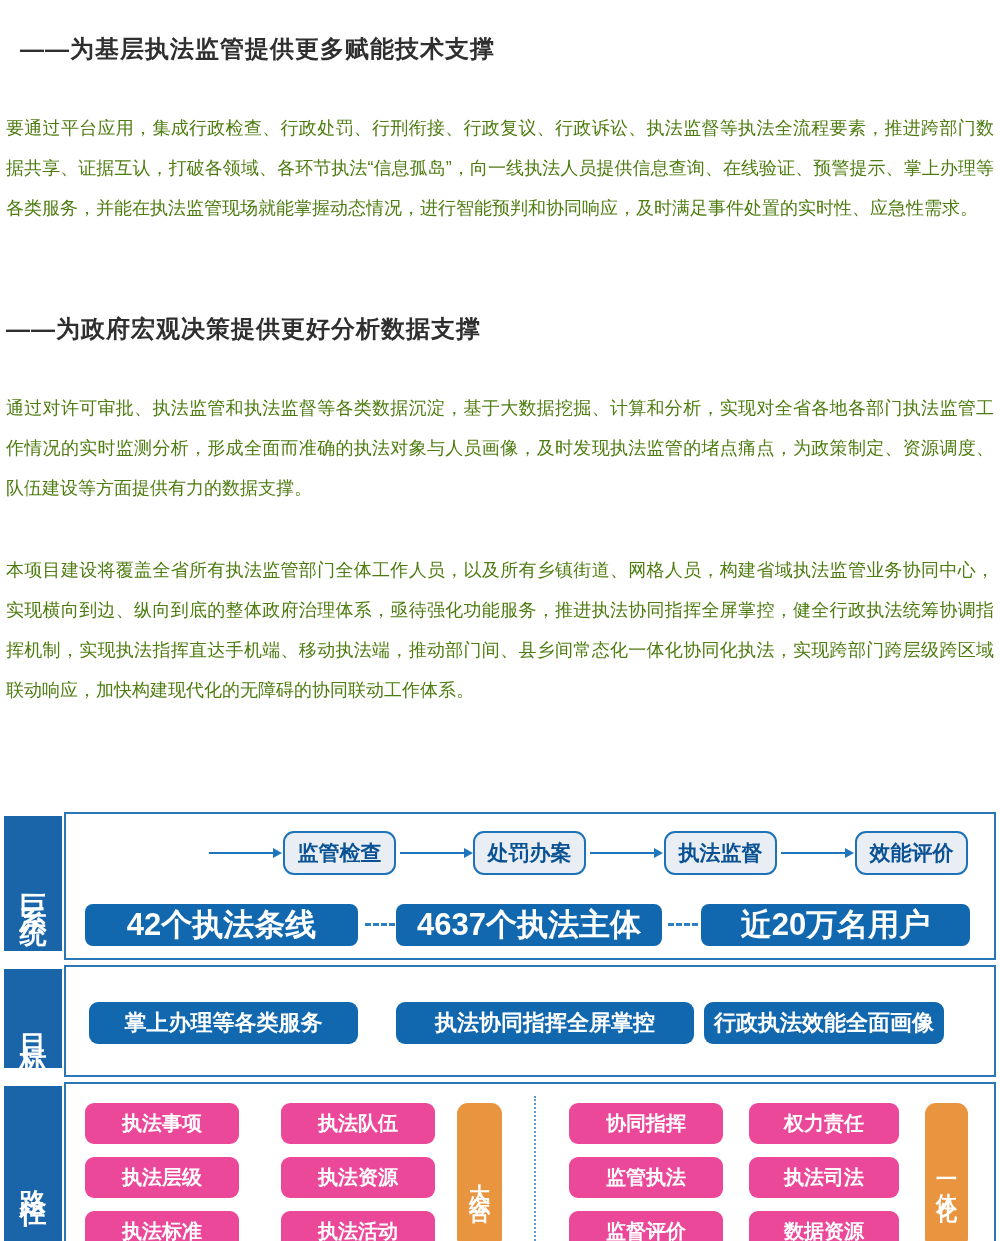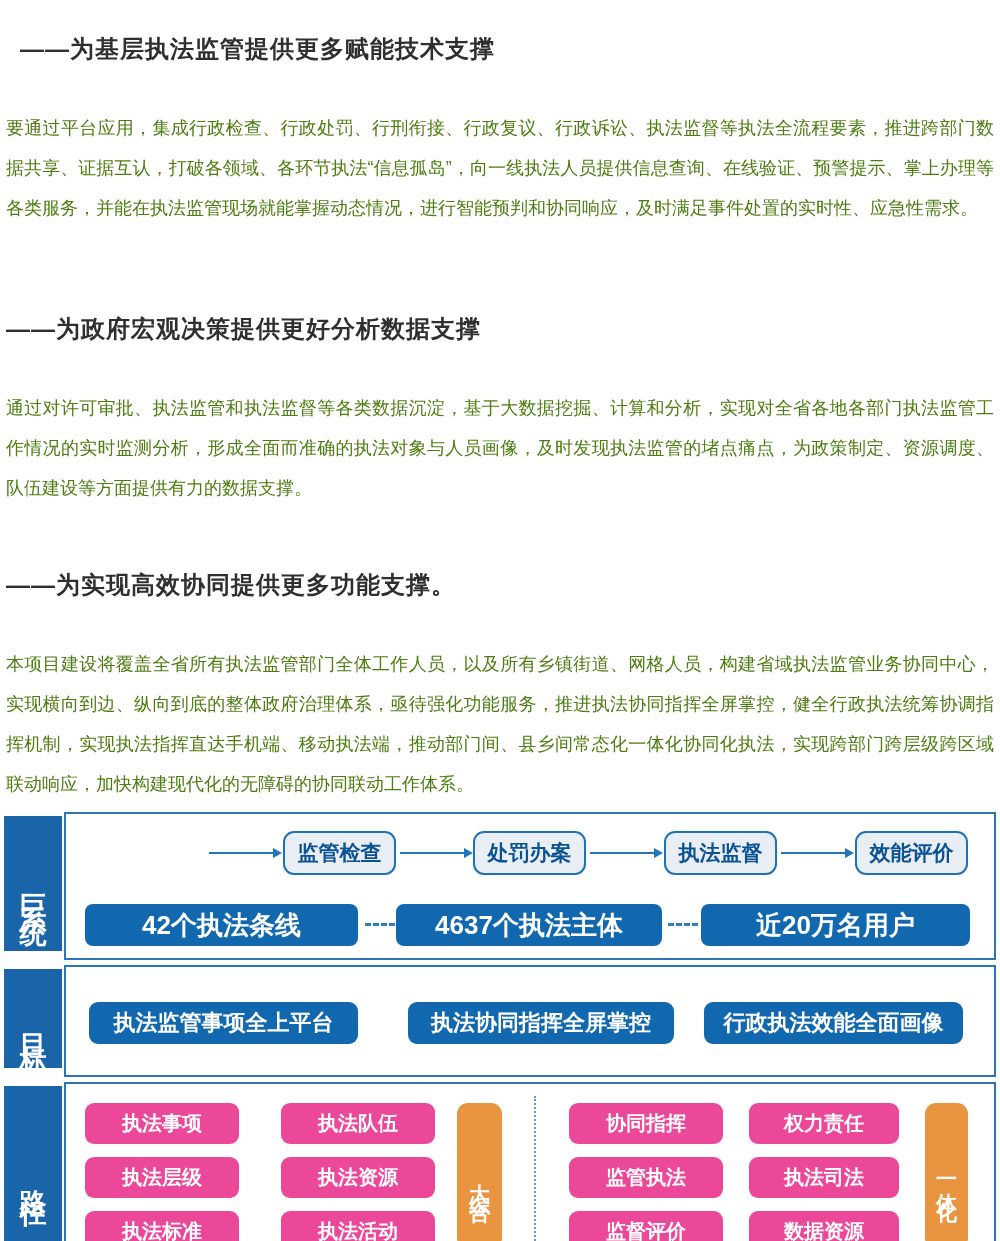--- a/index.html
+++ b/index.html
@@ -56,21 +56,21 @@
   }
   .arrow { position:absolute; top:38px; height:2px; width:64px; background:#1f76bd; }
   .arrow::after {
     content:""; position:absolute; right:-9px; top:-4px;
     border-left:9px solid #1f76bd; border-top:5px solid transparent; border-bottom:5px solid transparent;
   }
   .stat {
     position:absolute; top:90px; height:42px;
     background:#1168af; border-radius:8px; color:#fff;
     display:flex; align-items:center; justify-content:center;
-    font-size:26px; font-weight:bold; white-space:nowrap;
+    font-size:31px; font-weight:bold; white-space:nowrap;
   }
   .dashline { position:absolute; top:109px; width:30px; border-top:3px dashed #2b7fc2; }
 
   
   .goal {
     position:absolute; top:35px; height:42px;
     background:#1168af; border-radius:9px; color:#fff;
     display:flex; align-items:center; justify-content:center;
     font-size:22px; font-weight:bold; white-space:nowrap;
   }
@@ -99,21 +99,20 @@
 <body>
 
 <div class="page">
 
   <div class="heading h1">——为基层执法监管提供更多赋能技术支撑</div>
   <p class="body-par">要通过平台应用，集成行政检查、行政处罚、行刑衔接、行政复议、行政诉讼、执法监督等执法全流程要素，推进跨部门数据共享、证据互认，打破各领域、各环节执法“信息孤岛”，向一线执法人员提供信息查询、在线验证、预警提示、掌上办理等各类服务，并能在执法监管现场就能掌握动态情况，进行智能预判和协同响应，及时满足事件处置的实时性、应急性需求。</p>
 
   <div class="heading h2">——为政府宏观决策提供更好分析数据支撑</div>
   <p class="body-par">通过对许可审批、执法监管和执法监督等各类数据沉淀，基于大数据挖掘、计算和分析，实现对全省各地各部门执法监管工作情况的实时监测分析，形成全面而准确的执法对象与人员画像，及时发现执法监管的堵点痛点，为政策制定、资源调度、队伍建设等方面提供有力的数据支撑。</p>
 
-  <div class="heading h3">——为实现高效协同提供更多功能支撑。</div>
   <p class="body-par">本项目建设将覆盖全省所有执法监管部门全体工作人员，以及所有乡镇街道、网格人员，构建省域执法监管业务协同中心，实现横向到边、纵向到底的整体政府治理体系，亟待强化功能服务，推进执法协同指挥全屏掌控，健全行政执法统筹协调指挥机制，实现执法指挥直达手机端、移动执法端，推动部门间、县乡间常态化一体化协同化执法，实现跨部门跨层级跨区域联动响应，加快构建现代化的无障碍的协同联动工作体系。</p>
 
   <div class="diagram">
 
     <div class="drow drow-1">
       <div class="rlabel">巨系统</div>
       <div class="panel">
 
         <div class="arrow" style="left:143px"></div>
         <div class="fbox" style="left:217px">监管检查</div>
@@ -128,23 +127,23 @@
         <div class="dashline" style="left:299px"></div>
         <div class="stat" style="left:330px;width:266px">4637个执法主体</div>
         <div class="dashline" style="left:602px"></div>
         <div class="stat" style="left:635px;width:269px">近20万名用户</div>
       </div>
     </div>
 
     <div class="drow drow-2">
       <div class="rlabel">目标</div>
       <div class="panel">
-        <div class="goal" style="left:23px;width:269px">执法监管事项全上平台</div>
-        <div class="goal" style="left:342px;width:266px">执法协同指挥全屏掌控</div>
-        <div class="goal" style="left:638px;width:259px">行政执法效能全面画像</div>
+        <div class="goal" style="left:23px;width:269px">掌上办理等各类服务</div>
+        <div class="goal" style="left:330px;width:298px">执法协同指挥全屏掌控</div>
+        <div class="goal" style="left:638px;width:240px">行政执法效能全面画像</div>
       </div>
     </div>
 
     <div class="drow drow-3">
       <div class="rlabel">路径</div>
       <div class="panel">
 
         <div class="pgrid pgrid-left">
           <div class="pbox">执法事项</div>
           <div class="pbox">执法队伍</div>

